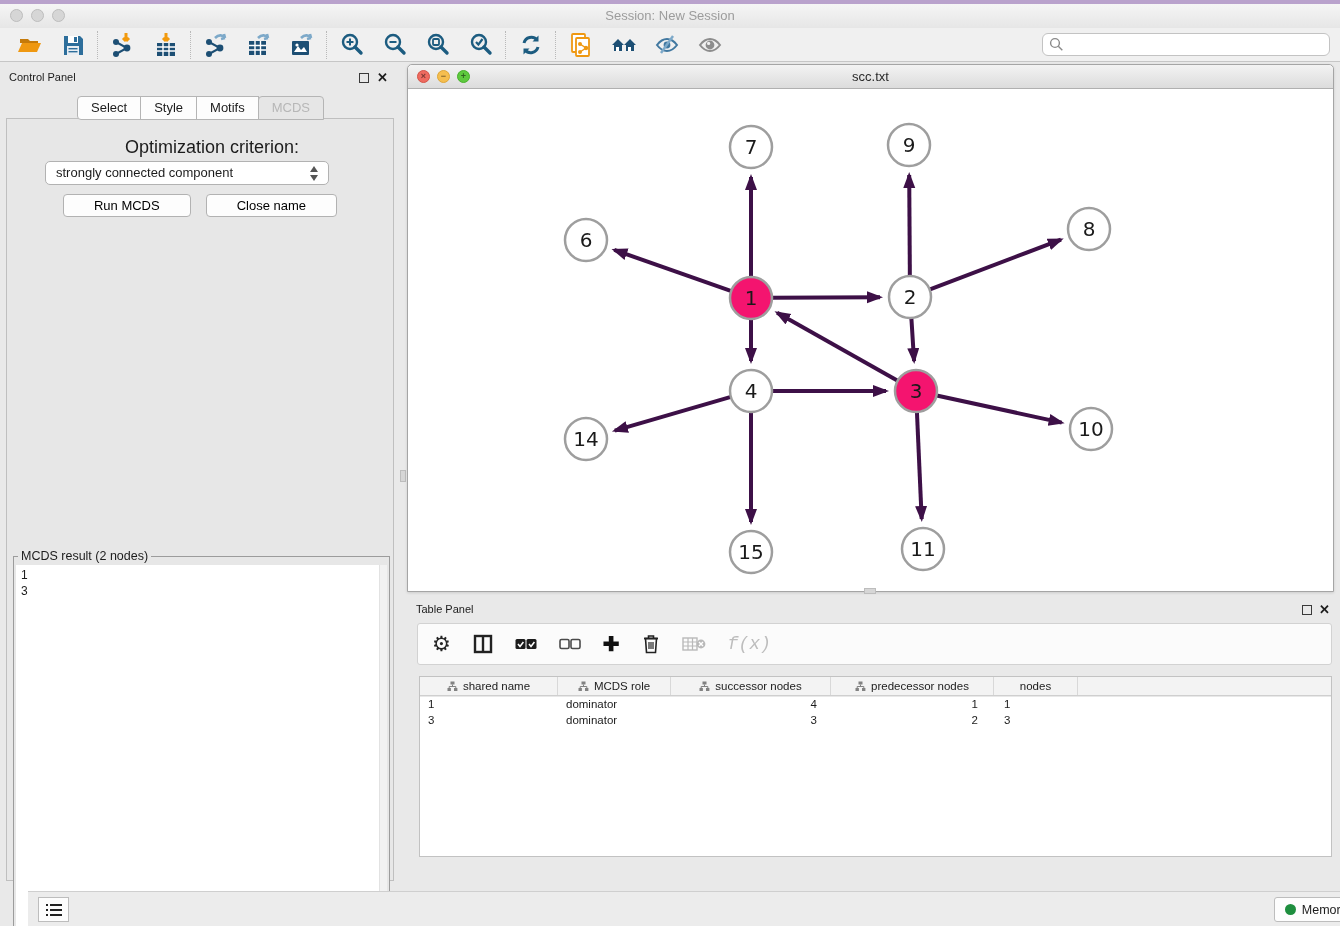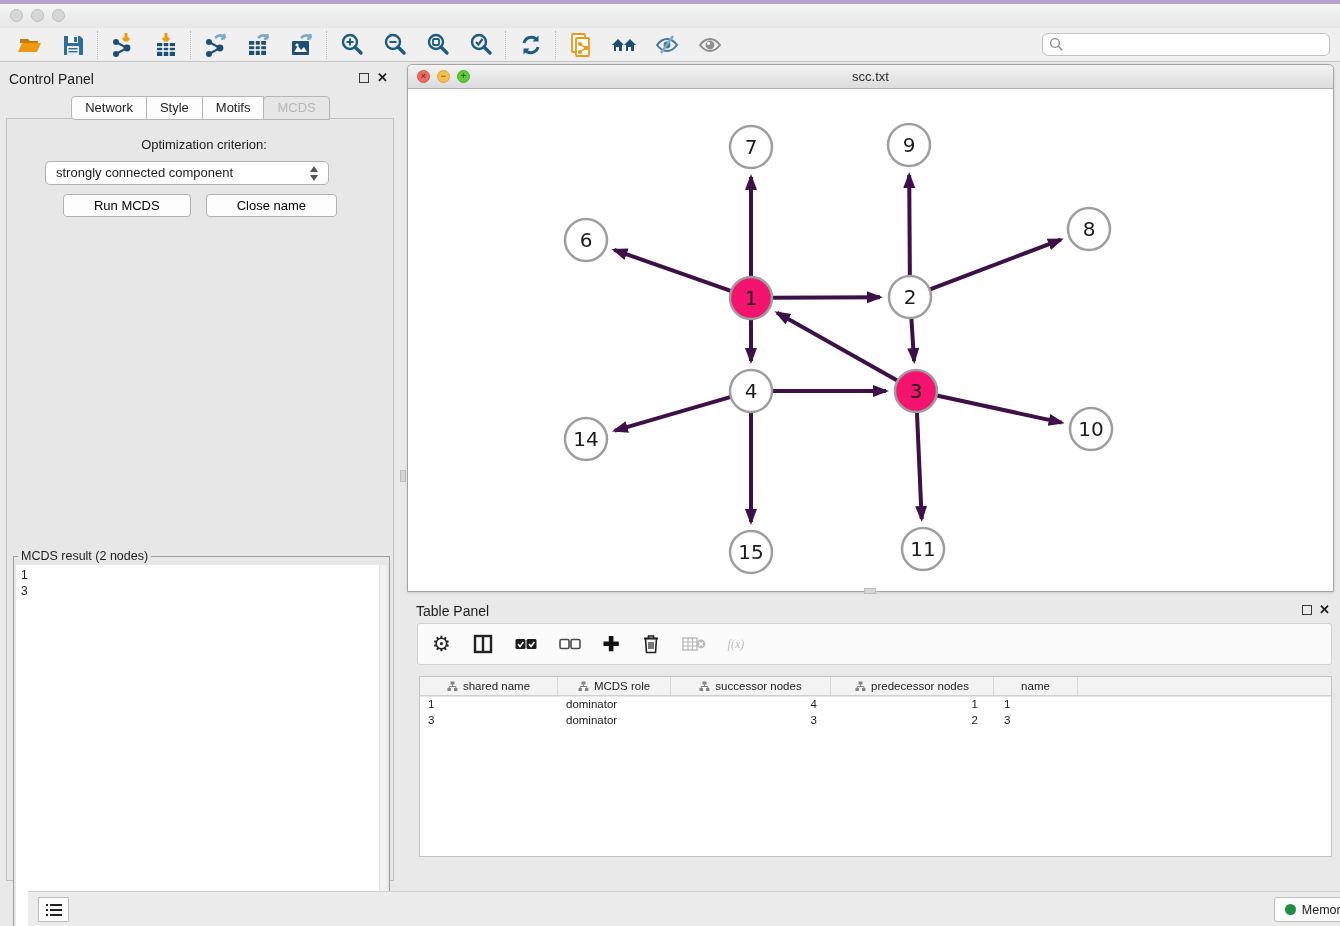--- a/index.html
+++ b/index.html
@@ -21,34 +21,34 @@
   .tbtn { width:43px; height:30px; display:flex; align-items:center; justify-content:center; cursor:default; }
   .tsep { width:1px; height:28px; margin:0 3px; border-left:1px dotted #b9b9b9; }
   .search-wrap { margin-left:auto; margin-right:10px; position:relative; width:288px; height:23px; }
   .search-wrap input { width:100%; height:100%; border:1px solid #c3c3c3; border-radius:6px; background:#fff;
       padding-left:26px; font-size:12px; outline:none; }
   .search-glass { position:absolute; left:7px; top:4px; }
 
   
   .control-panel { position:absolute; left:0; top:63px; width:400px; height:828px; background:#e9e9e9; }
   .panel-head { position:absolute; left:0; top:6px; width:100%; height:20px; }
-  .panel-head .ptitle { position:absolute; left:9px; top:2px; font-size:14px; color:#1c1c1c; }
+  .panel-head .ptitle { position:absolute; left:9px; top:2px; font-size:11px; color:#1c1c1c; }
   .float-ic { position:absolute; width:10px; height:10px; border:1.6px solid #3a3a3a; top:4px; }
   .close-ic { position:absolute; top:1px; font-size:13px; font-weight:bold; color:#1c1c1c; }
   .cp-float { right:31px; } .cp-close { right:12px; }
 
   .cp-tabs { position:absolute; left:0; top:33px; width:100%; display:flex; justify-content:center; z-index:3; }
   .tab { background:#fdfdfd; border:1px solid #b5b5b5; padding:3px 13px 4px; font-size:13px; margin-right:-1px; }
   .tab:first-child { border-radius:4px 0 0 4px; }
   .tab:last-child { border-radius:0 4px 4px 0; }
   .tab.active { background:#e6e6e6; color:#b7b7b7; border-radius:4px 4px 0 0; }
 
   .cp-box { position:absolute; left:6px; top:55px; width:388px; height:763px; background:#e7e7e7;
       border:1px solid #bfbfbf; }
-  .opt-label { position:absolute; left:4px; top:18px; width:100%; text-align:center; font-size:13px; }
+  .opt-label { position:absolute; left:12px; top:18px; width:100%; text-align:center; font-size:18px; }
   .criterion { position:absolute; left:38px; top:42px; width:284px; height:24px; background:#fff;
       border:1px solid #b2b2b2; border-radius:5px; font-size:13px; line-height:22px; padding-left:10px; }
   .stepper { position:absolute; right:8px; top:4px; width:11px; height:15px; }
   .stepper .up { position:absolute; top:0; left:1px; width:0; height:0; border-left:4.5px solid transparent;
       border-right:4.5px solid transparent; border-bottom:6px solid #555; }
   .stepper .dn { position:absolute; bottom:0; left:1px; width:0; height:0; border-left:4.5px solid transparent;
       border-right:4.5px solid transparent; border-top:6px solid #555; }
   .cp-buttons { position:absolute; left:0; top:75px; width:100%; display:flex; justify-content:center; gap:15px; }
   .btn { background:#fdfdfd; border:1px solid #b2b2b2; border-radius:4px; font-size:13px; padding:3px 30px; }
 
@@ -79,21 +79,21 @@
   #graph-svg text { font-family:"DejaVu Sans", sans-serif; }
 
   
   .table-panel { position:absolute; left:407px; top:595px; width:933px; height:295px; background:#e9e9e9; }
   .tp-float { right:28px; } .tp-close { right:10px; }
   .tp-toolbar { position:absolute; left:10px; top:28px; width:915px; height:42px; background:#fbfbfb;
       border:1px solid #d2d2d2; border-radius:3px; display:flex; align-items:center; padding-left:14px; gap:22px; }
   .tp-ic { display:flex; align-items:center; justify-content:center; height:30px; }
   .ic-gear { font-size:21px; color:#262626; }
   .ic-plus { font-size:20px; color:#111; font-weight:bold; }
-  .ic-fx { font-family:Liberation Serif, serif; font-style:italic; font-size:12px; color:#bdbdbd; }
+  .ic-fx { font-family:Liberation Mono, monospace; font-style:italic; font-size:18px; color:#bdbdbd; }
 
   .nt-table { position:absolute; left:12px; top:81px; width:913px; height:181px; background:#fff;
       border:1px solid #c2c2c2; overflow:hidden; }
   .nt-header { display:flex; height:19px; background:#f3f3f3; border-bottom:1px solid #cfcfcf;
       box-shadow:0 1px 0 #e8e8e8; }
   .nt-header .cell { display:flex; align-items:center; justify-content:center; gap:5px; font-size:11.5px;
       color:#1c1c1c; border-right:1px solid #d8d8d8; height:100%; }
   .trow { display:flex; height:16px; }
   .trow .cell { font-size:11.5px; line-height:16px; height:16px; white-space:nowrap; overflow:hidden; }
   .c0 { width:138px; } .c1 { width:113px; } .c2 { width:160px; } .c3 { width:163px; } .c4 { width:84px; }
@@ -120,20 +120,21 @@
 
 <div id="root">
 
   <div class="purple-strip"></div>
   <div class="titlebar">
     <div class="traffic">
       <span class="dot"></span>
       <span class="dot"></span>
       <span class="dot"></span>
     </div>
+    <div class="win-title">Session: New Session</div>
   </div>
 
   <div class="toolbar">
     <div class="tbtn">
       <svg width="26" height="26" viewBox="0 0 26 26">
         <path d="M3 7h8l2 2h-10z" fill="#c57a0a"></path>
         <path d="M3 9h18v2H3z" fill="#c57a0a"></path>
         <path d="M5 11h19l-4 9H1z" fill="#ef9811"></path>
       </svg>
     </div>
@@ -269,21 +270,21 @@
     </div>
   </div>
 
   <div class="control-panel">
     <div class="panel-head">
       <span class="ptitle">Control Panel</span>
       <span class="float-ic cp-float"></span>
       <span class="close-ic cp-close">✕</span>
     </div>
     <div class="cp-tabs" id="cp-tabs">
-        <span class="tab">Network</span>
+        <span class="tab">Select</span>
         <span class="tab">Style</span>
         <span class="tab">Motifs</span>
         <span class="tab active">MCDS</span>
       </div>
     <div class="cp-box">
       <div class="opt-label">Optimization criterion:</div>
       <div class="criterion">
         <span>strongly connected component</span>
         <span class="stepper">
             <span class="up"></span>
@@ -471,21 +472,21 @@
           <div class="cell c3">
             <svg width="11" height="11" viewBox="0 0 11 11">
               <rect x="3.5" y="0.5" width="4" height="3" fill="#828282"></rect>
               <rect x="0.5" y="7" width="3.4" height="3" fill="#828282"></rect>
               <rect x="7" y="7" width="3.4" height="3" fill="#828282"></rect>
               <path d="M5.5 3.5v2M2.2 7V5.5h6.6V7" stroke="#828282" stroke-width="1" fill="none"></path>
             </svg>
             <span>predecessor nodes</span>
           </div>
           <div class="cell c4">
-            <span>name</span>
+            <span>nodes</span>
           </div>
         </div>
       <div id="nt-body">
           <div class="trow">
             <div class="cell c0">1</div>
             <div class="cell c1">dominator</div>
             <div class="cell c2">4</div>
             <div class="cell c3">1</div>
             <div class="cell c4">1</div>
           </div>

